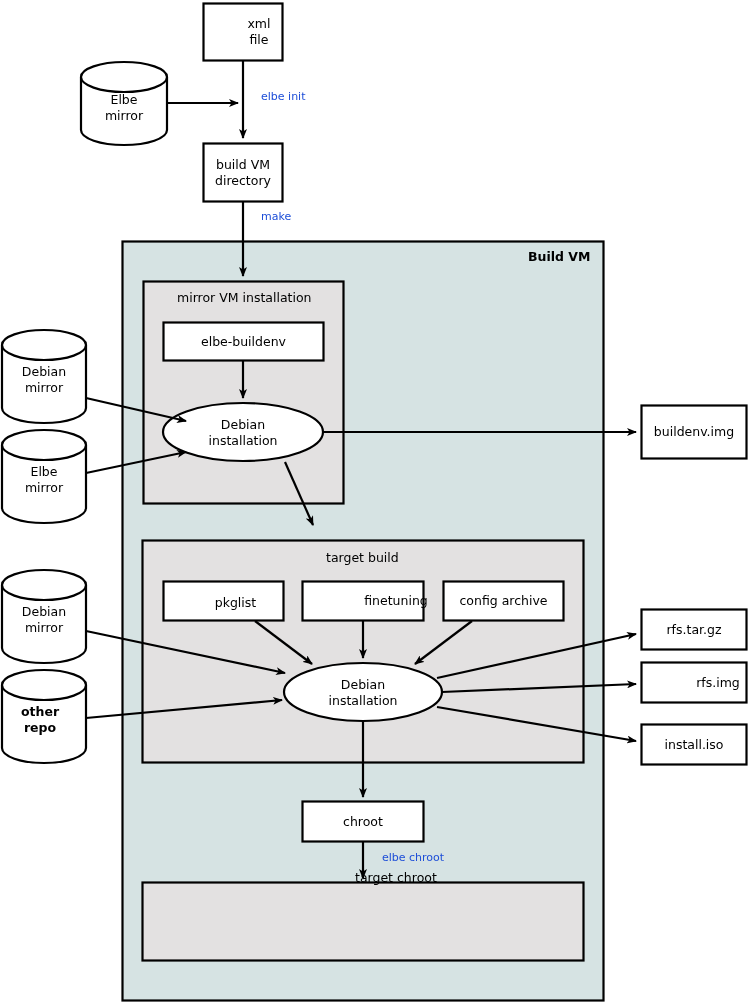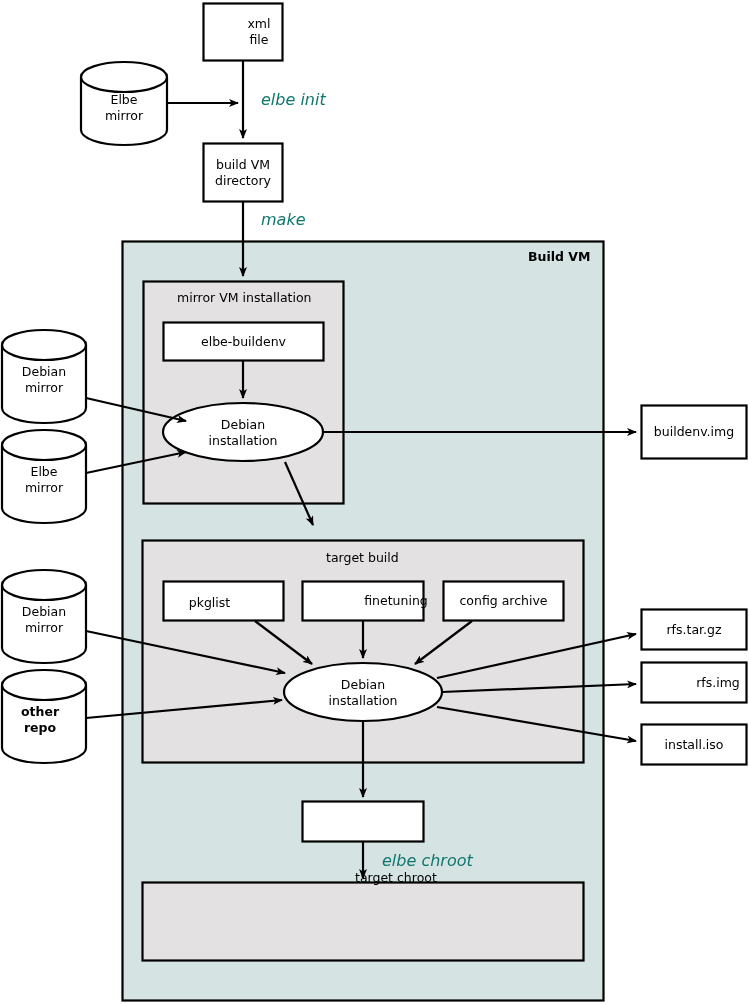--- a/index.html
+++ b/index.html
@@ -33,24 +33,23 @@
     font-family: "DejaVu Sans", sans-serif;
     font-size: 12.5px;
     color: #000000;
     line-height: 1.25;
     white-space: pre-line;
     pointer-events: none;
   }
   .edge-label {
     position: absolute;
     font-family: "DejaVu Sans", sans-serif;
-    font-size: 16px;
-    color: #0f766e;
+    font-size: 11px;
+    color: #1d4ed8;
     white-space: nowrap;
-    font-style: italic;
   }
   .container-title {
     position: absolute;
     font-family: "DejaVu Sans", sans-serif;
     font-size: 12.5px;
     color: #000000;
     white-space: nowrap;
   }
   .container-title.bold {
     font-weight: bold;
@@ -190,29 +189,30 @@
 mirror</div>
 
   <div class="node-label" style="left:2px;top:592px;width:84px;height:56px;">Debian
 mirror</div>
 
   <div class="node-label" style="left:2px;top:692px;width:76px;height:56px;font-weight:bold;">other
 repo</div>
 
   <div class="container-title" style="left:326px;top:550px;">target build</div>
 
-  <div class="node-label" style="left:149px;top:581px;width:121px;height:44px;border-radius:17px;">pkglist</div>
+  <div class="node-label" style="left:175px;top:581px;width:121px;height:44px;border-radius:17px;">pkglist</div>
 
   <div class="node-label" style="left:302px;top:581px;width:122px;height:40px;margin-left:33px;">finetuning</div>
 
   <div class="node-label" style="left:443px;top:581px;width:121px;height:40px;">config archive</div>
 
   <div class="node-label" style="left:284px;top:664px;width:158px;height:57px;">Debian
 installation</div>
 
+  <div class="node-label" style="left:302px;top:801px;width:122px;height:41px;">chroot</div>
 
   <div class="edge-label" style="left:382px;top:851px;">elbe chroot</div>
 
   <div class="container-title" style="left:320px;top:870px;margin-left:35px;">target chroot</div>
 
   <div class="node-label" style="left:641px;top:405px;width:106px;height:54px;">buildenv.img</div>
 
   <div class="node-label" style="left:641px;top:609px;width:106px;height:41px;">rfs.tar.gz</div>
 
   <div class="node-label" style="left:641px;top:662px;width:106px;height:41px;padding-left:24px;">rfs.img</div>

